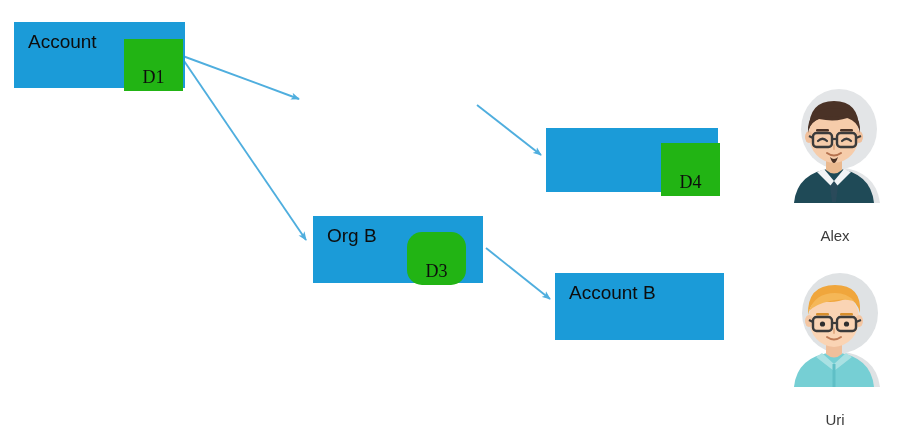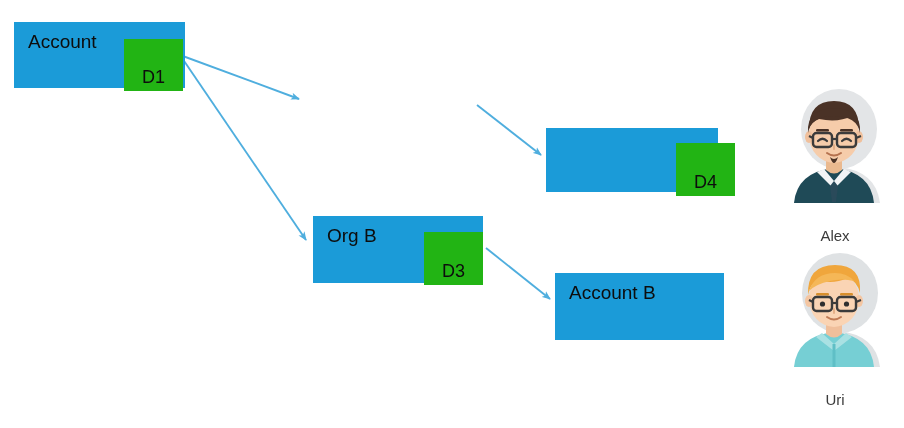--- a/index.html
+++ b/index.html
@@ -49,21 +49,21 @@
     position: absolute;
     background: #22B414;
     display: flex;
     align-items: center;
     justify-content: center;
   }
   .badge-label {
     font-size: 18px;
     line-height: 20px;
     color: #0d0d0d;
-    font-family: Liberation Sans, sans-serif;
+    font-family: Liberation Serif, serif;
     margin-top: 24px;
   }
 
   
   #edges {
     position: absolute;
     left: 0; top: 0;
     width: 904px;
     height: 428px;
     pointer-events: none;
@@ -115,28 +115,28 @@
     <div class="node-label">Account</div>
     <div class="badge" style="left:110px; top:17px; width:59px; height:52px;">
       <span class="badge-label">D1</span>
     </div>
   </div>
 
 
   <div class="node" style="left:313px; top:216px; width:170px; height:67px;">
     <div class="main-box"></div>
     <div class="node-label">Org B</div>
-    <div class="badge" style="left:111px; top:16px; width:59px; height:53px;">
+    <div class="badge" style="left:94px; top:16px; width:59px; height:53px;border-radius:15px;">
       <span class="badge-label">D3</span>
     </div>
   </div>
 
   <div class="node" style="left:546px; top:128px; width:172px; height:64px;">
     <div class="main-box"></div>
-    <div class="badge" style="left:130px; top:15px; width:59px; height:53px;">
+    <div class="badge" style="left:115px; top:15px; width:59px; height:53px;">
       <span class="badge-label">D4</span>
     </div>
   </div>
 
   <div class="node" style="left:555px; top:273px; width:169px; height:67px;">
     <div class="main-box"></div>
     <div class="node-label">Account B</div>
   </div>
 
   <div class="person" style="left:770px; top:85px;">
@@ -177,21 +177,21 @@
         <path d="M58 60 v4" stroke="#e0ab82" stroke-width="1.8" stroke-linecap="round"></path>
 
         <path d="M51 68 q7 5 14 0" fill="none" stroke="#b5724f" stroke-width="2" stroke-linecap="round"></path>
 
         <path d="M54 72 q4 4 8 0 q-2 6 -4 6 q-2 0 -4 -6 Z" fill="#4a3226"></path>
       </svg>
     </div>
     <div class="person-name">Alex</div>
   </div>
 
-  <div class="person" style="left:770px; top:249px;">
+  <div class="person" style="left:770px; top:269px;">
     <div class="person-avatar">
       <svg viewBox="0 0 118 118" width="118" height="118">
 
         <ellipse cx="64" cy="44" rx="38" ry="40" fill="#dfe2e4"></ellipse>
         <path d="M22 118 q4 -32 41 -36 q37 4 41 36 Z" fill="#dfe2e4"></path>
 
         <path d="M18 118 q3 -31 40 -35 q37 4 40 35 Z" fill="#76cfd4"></path>
 
         <path d="M46 84 l12 11 l12 -11 l6 4 l-18 14 l-18 -14 Z" fill="#a9e1e3"></path>
 

